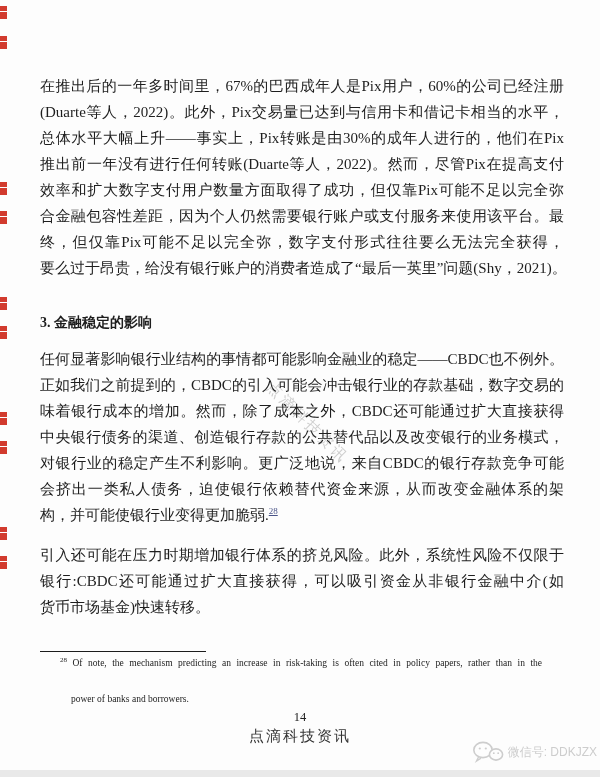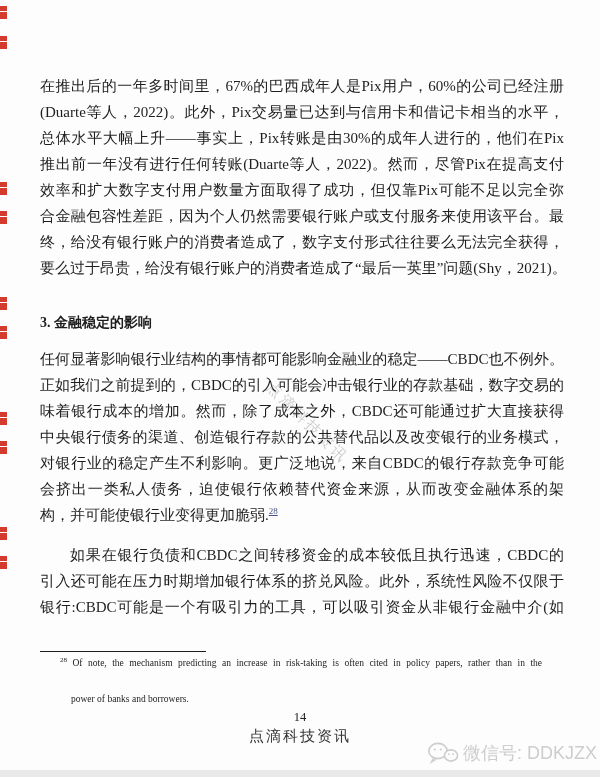--- a/index.html
+++ b/index.html
@@ -48,21 +48,21 @@
   .wm-diag{
     position:absolute;left:276px;top:378px;transform:rotate(45deg);
     transform-origin:0 0;font-size:15px;letter-spacing:3px;
     color:#8e8e8e;opacity:0.42;white-space:nowrap;z-index:1;
   }
   .content-layer{position:absolute;inset:0;z-index:2;}
   
   .corner{
     position:absolute;right:3px;top:741px;display:flex;align-items:center;gap:4px;
     color:#cdcdcd;font-family:"Liberation Sans","DejaVu Sans",sans-serif;
-    font-size:18px;white-space:nowrap;z-index:3;
+    font-size:12px;white-space:nowrap;z-index:3;
   }
   
   .redmark{position:absolute;left:0;width:7px;height:13px;
     background:linear-gradient(#d23b2e 0 36%,#fdfdfd 36% 48%,#d23b2e 48% 100%);z-index:4;}
   .rm0{top:6px;}.rm1{top:36px;}.rm2{top:182px;}.rm3{top:211px;}.rm4{top:297px;}
   .rm5{top:326px;}.rm6{top:412px;}.rm7{top:441px;}.rm8{top:527px;}.rm9{top:556px;}
   .bottom-band{position:absolute;left:0;bottom:0;width:600px;height:7px;background:#e9e9e9;z-index:0;}
 </style>
 </head>
 <body>
@@ -75,40 +75,40 @@
 
   <div class="content-layer">
 
     <div class="blk p1">
       <div class="bline j">在推出后的一年多时间里，67%的巴西成年人是Pix用户，60%的公司已经注册</div>
       <div class="bline j">(Duarte等人，2022)。此外，Pix交易量已达到与信用卡和借记卡相当的水平，</div>
       <div class="bline j">总体水平大幅上升——事实上，Pix转账是由30%的成年人进行的，他们在Pix</div>
       <div class="bline j">推出前一年没有进行任何转账(Duarte等人，2022)。然而，尽管Pix在提高支付</div>
       <div class="bline j">效率和扩大数字支付用户数量方面取得了成功，但仅靠Pix可能不足以完全弥</div>
       <div class="bline j">合金融包容性差距，因为个人仍然需要银行账户或支付服务来使用该平台。最</div>
-      <div class="bline j">终，给没有银行账户的消费者造成了，数字支付形式往往要么无法完全获得，</div>
+      <div class="bline j">终，但仅靠Pix可能不足以完全弥，数字支付形式往往要么无法完全获得，</div>
       <div class="bline j">要么过于昂贵，给没有银行账户的消费者造成了“最后一英里”问题(Shy，2021)。</div>
     </div>
 
     <div class="heading">3. 金融稳定的影响</div>
 
     <div class="blk p2">
       <div class="bline j">任何显著影响银行业结构的事情都可能影响金融业的稳定——CBDC也不例外。</div>
       <div class="bline j">正如我们之前提到的，CBDC的引入可能会冲击银行业的存款基础，数字交易的</div>
       <div class="bline j">味着银行成本的增加。然而，除了成本之外，CBDC还可能通过扩大直接获得</div>
       <div class="bline j">中央银行债务的渠道、创造银行存款的公共替代品以及改变银行的业务模式，</div>
       <div class="bline j">对银行业的稳定产生不利影响。更广泛地说，来自CBDC的银行存款竞争可能</div>
       <div class="bline j">会挤出一类私人债务，迫使银行依赖替代资金来源，从而改变金融体系的架</div>
       <div class="bline"><span>构，并可能使银行业变得更加脆弱.</span><sup class="ref">28</sup></div>
     </div>
 
     <div class="blk p3">
-      <div class="bline j indent2">如果在银行负债和CBDC之间转移资金的成本较低且执行迅速，CBDC的</div>
       <div class="bline j">引入还可能在压力时期增加银行体系的挤兑风险。此外，系统性风险不仅限于</div>
-      <div class="bline j">银行:CBDC可能是一个有吸引力的工具，可以吸引资金从非银行金融中介(如</div>
+      <div class="bline j">银行:CBDC还可能通过扩大直接获得，可以吸引资金从非银行金融中介(如</div>
+      <div class="bline">货币市场基金)快速转移。</div>
     </div>
 
     <div class="fn-rule"></div>
     <div class="fnline fn1 fnj"><sup class="fnmark">28</sup> <span>Of note, the mechanism predicting an increase in risk-taking is often cited in policy papers, rather than in the</span></div>
     <div class="fnline fn4">power of banks and borrowers.</div>
 
     <div class="pagenum">14</div>
     <div class="brand">点滴科技资讯</div>
   </div>
 

